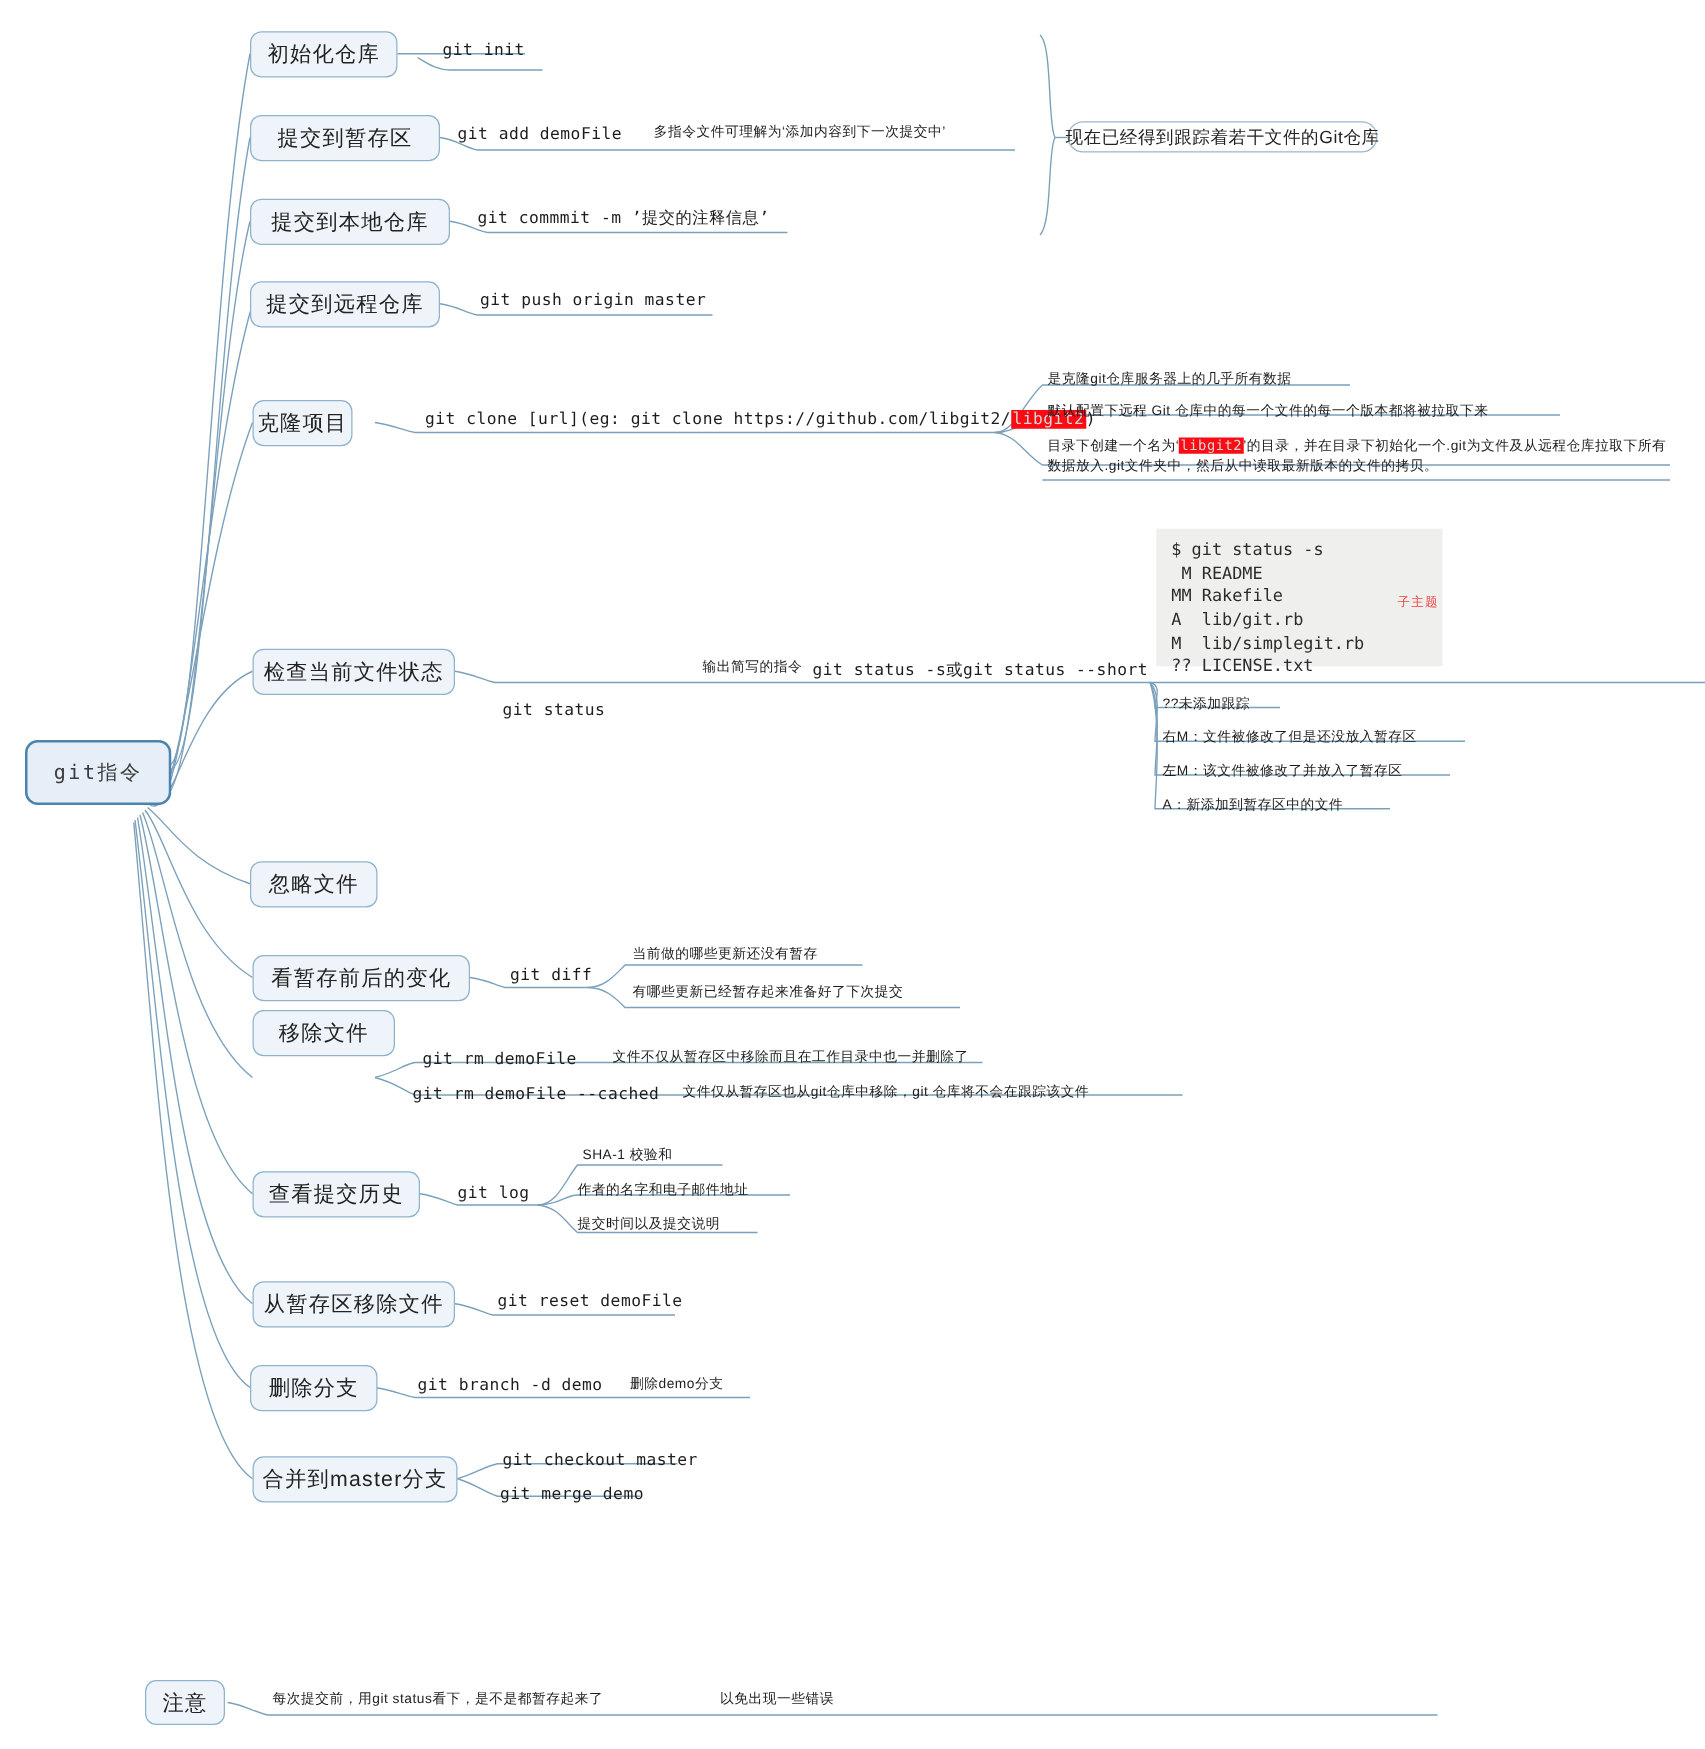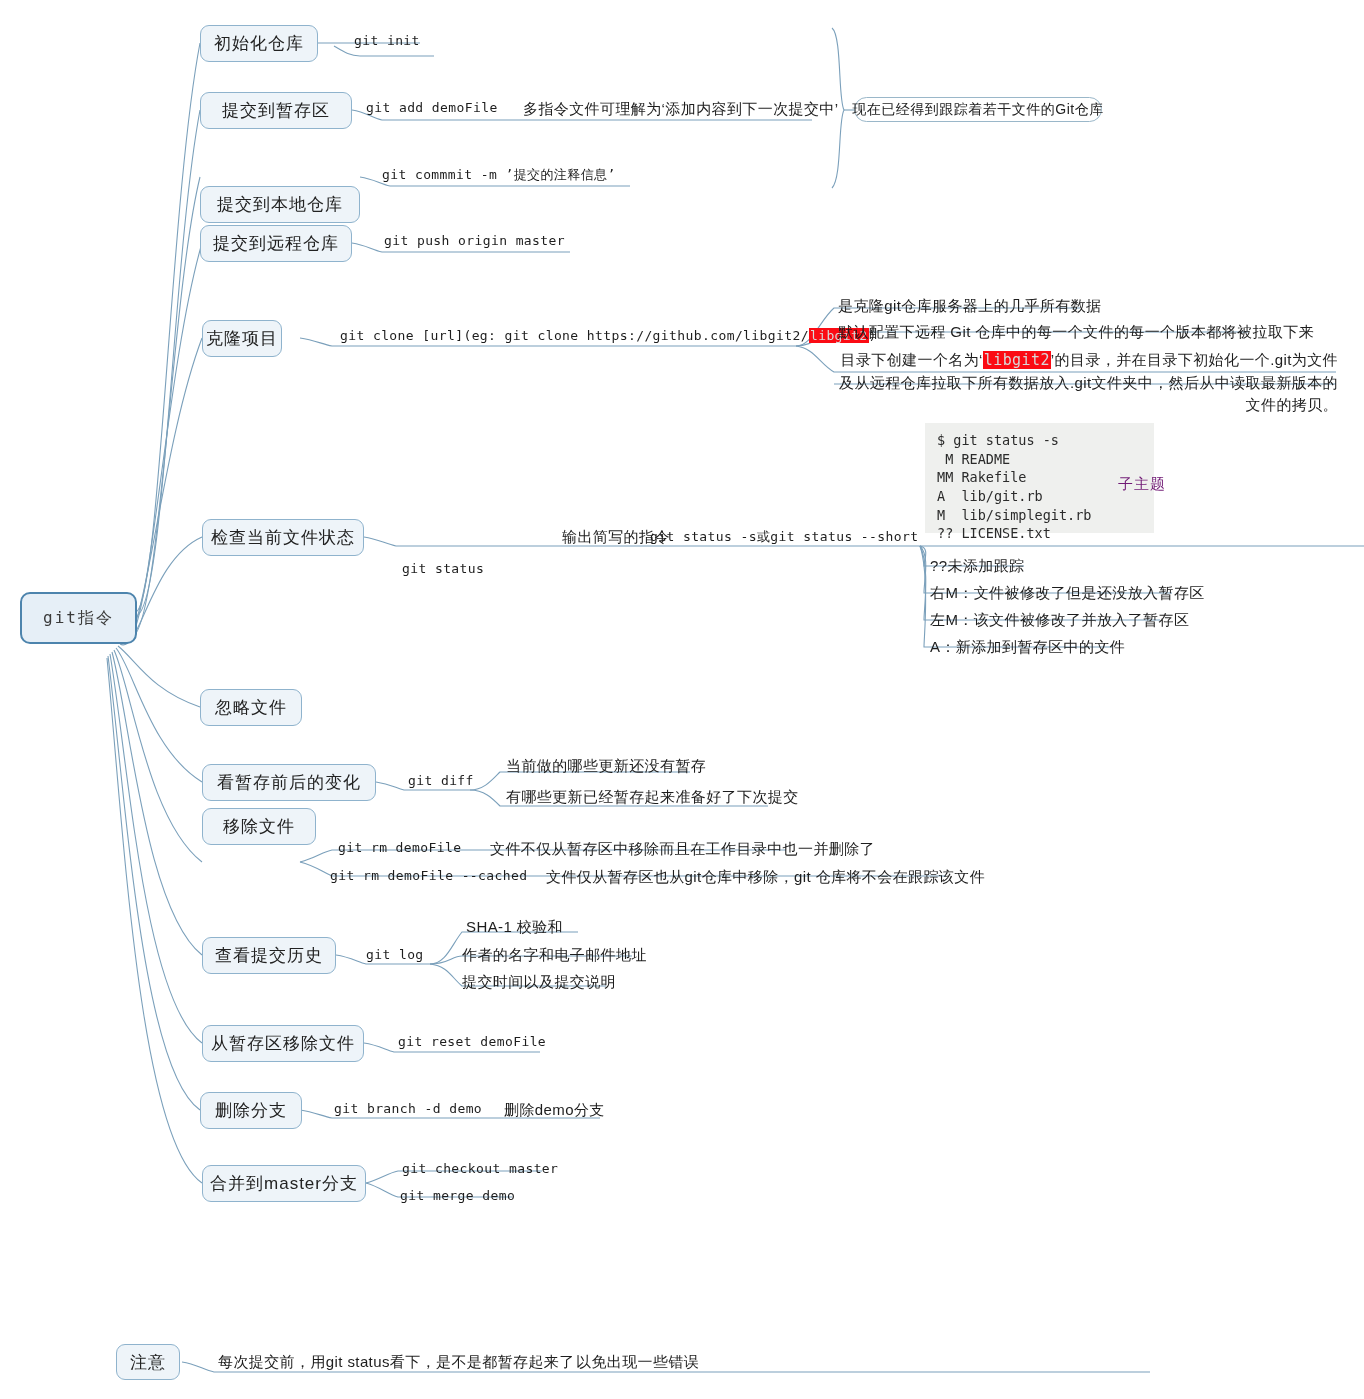--- a/index.html
+++ b/index.html
@@ -51,23 +51,22 @@
     font-size:15px;
     color:#1d1d1d;
     line-height:1.25;
   }
   .lab.mono{
     font-family:"DejaVu Sans Mono","Liberation Mono",monospace;
     font-size:13px;
     letter-spacing:0.4px;
   }
   .lab.cn{
-    font-size:15px;
+    font-size:11px;
     letter-spacing:0.4px;
-    text-align:right;
   }
   .lab.two{line-height:1.45;white-space:normal;}
 
   .hl{
     background:#fb0b14;
     color:#d8d8d8;
     padding:0 1px;
     font-family:"DejaVu Sans Mono","Liberation Mono",monospace;
   }
 
@@ -78,23 +77,23 @@
     font-family:"DejaVu Sans Mono","Liberation Mono",monospace;
     font-size:13.5px;
     line-height:1.38;
     color:#2b2b2b;
     padding:8px 12px 9px 12px;
     white-space:pre;
     box-sizing:border-box;
   }
   .subtopic{
     position:absolute;
-    font-size:15px;
+    font-size:10px;
     letter-spacing:1px;
-    color:#701a75;
+    color:#ef4444;
   }
 </style>
 </head>
 <body>
 
 <div id="canvas">
 
   <svg class="wires" viewBox="0 0 1364 1399">
     <g fill="none" stroke="#7ba0bb" stroke-width="1.1">
 
@@ -158,21 +157,21 @@
   <div class="node root" style="left:20px;top:592px;width:117px;height:52px;">
     <span>git指令</span>
   </div>
 
   <div class="node" style="left:200px;top:25px;width:118px;height:37px;">
     <span>初始化仓库</span>
   </div>
   <div class="node" style="left:200px;top:92px;width:152px;height:37px;">
     <span>提交到暂存区</span>
   </div>
-  <div class="node" style="left:200px;top:159px;width:160px;height:37px;margin-top:27px;">
+  <div class="node" style="left:200px;top:159px;width:160px;height:37px;">
     <span>提交到本地仓库</span>
   </div>
   <div class="node" style="left:200px;top:225px;width:152px;height:37px;">
     <span>提交到远程仓库</span>
   </div>
   <div class="node" style="left:202px;top:320px;width:80px;height:37px;">
     <span>克隆项目</span>
   </div>
   <div class="node" style="left:202px;top:519px;width:162px;height:37px;">
     <span>检查当前文件状态</span>

